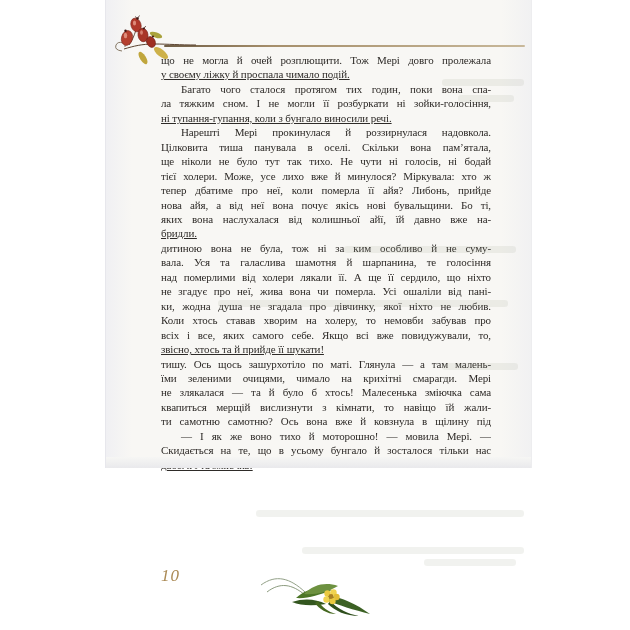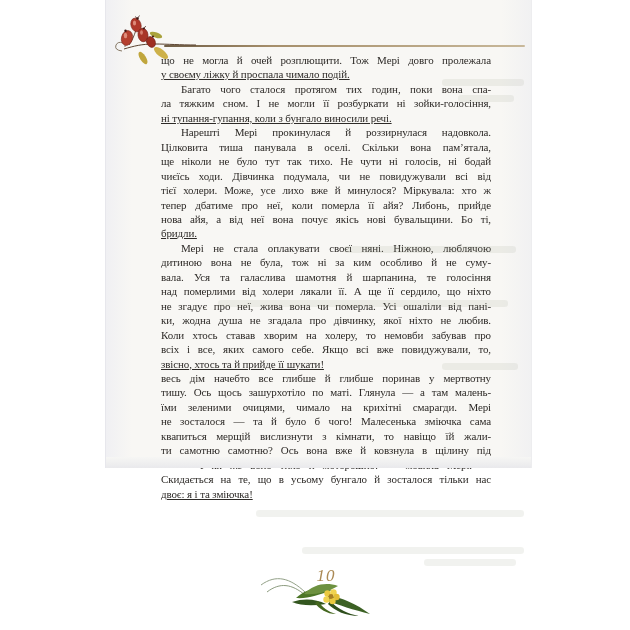--- a/index.html
+++ b/index.html
@@ -35,21 +35,21 @@
   }
   .para{margin:0;}
   .line{
     text-align:justify;text-align-last:justify;
     white-space:nowrap;overflow:hidden;height:14.46px;
   }
   .line.first-indent{padding-left:20px;}
   .line.para-end{text-align-last:left;text-decoration:underline;}
   
   .page-number{
-    position:absolute;left:55px;top:566px;width:330px;text-align:center;
+    position:absolute;left:55px;top:566px;width:330px;text-align:left;
     font-style:italic;font-size:17px;color:#ab8a55;letter-spacing:1px;
   }
   
   .smudge{
     position:absolute;height:7px;border-radius:3px;
     background:#9aa08a;opacity:0.13;filter:blur(0.7px);
   }
 </style>
 </head>
 <body>
@@ -93,42 +93,40 @@
       </div>
       <div class="para">
         <div class="line first-indent">Багато чого сталося протягом тих годин, поки вона спа-</div>
         <div class="line">ла тяжким сном. І не могли її розбуркати ні зойки-голосіння,</div>
         <div class="line para-end">ні тупання-гупання, коли з бунгало виносили речі.</div>
       </div>
       <div class="para">
         <div class="line first-indent">Нарешті Мері прокинулася й роззирнулася надовкола.</div>
         <div class="line">Цілковита тиша панувала в оселі. Скільки вона пам’ятала,</div>
         <div class="line">ще ніколи не було тут так тихо. Не чути ні голосів, ні бодай</div>
-        <div class="line">чиєїсь ходи. Дівчинка подумала, чи не повидужували всі від</div>
         <div class="line">тієї холери. Може, усе лихо вже й минулося? Міркувала: хто ж</div>
         <div class="line">тепер дбатиме про неї, коли померла її айя? Либонь, прийде</div>
         <div class="line">нова айя, а від неї вона почує якісь нові бувальщини. Бо ті,</div>
+        <div class="line">яких вона наслухалася від колишньої айї, їй давно вже на-</div>
         <div class="line para-end">бридли.</div>
       </div>
       <div class="para">
-        <div class="line first-indent">Мері не стала оплакувати своєї няні. Ніжною, люблячою</div>
         <div class="line">дитиною вона не була, тож ні за ким особливо й не суму-</div>
         <div class="line">вала. Уся та галаслива шамотня й шарпанина, те голосіння</div>
         <div class="line">над померлими від холери лякали її. А ще її сердило, що ніхто</div>
         <div class="line">не згадує про неї, жива вона чи померла. Усі ошаліли від пані-</div>
         <div class="line">ки, жодна душа не згадала про дівчинку, якої ніхто не любив.</div>
         <div class="line">Коли хтось ставав хворим на холеру, то немовби забував про</div>
         <div class="line">всіх і все, яких самого себе. Якщо всі вже повидужували, то,</div>
         <div class="line para-end">звісно, хтось та й прийде її шукати!</div>
       </div>
       <div class="para">
-        <div class="line">весь дім начебто все глибше й глибше поринав у мертвотну</div>
         <div class="line">тишу. Ось щось зашурхотіло по маті. Глянула — а там малень-</div>
         <div class="line">їми зеленими очицями, чимало на крихітні смарагди. Мері</div>
-        <div class="line">не зосталося — та й було б чого! Малесенька зміючка сама</div>
+        <div class="line">не злякалася — та й було б хтось! Малесенька зміючка сама</div>
         <div class="line">квапиться мерщій вислизнути з кімнати, то навіщо їй жали-</div>
         <div class="line">ти самотню самотню? Ось вона вже й ковзнула в щілину під</div>
       </div>
       <div class="para">
         <div class="line first-indent">— І як же воно тихо й моторошно! — мовила Мері. —</div>
         <div class="line">Скидається на те, що в усьому бунгало й зосталося тільки нас</div>
         <div class="line para-end">двоє: я і та зміючка!</div>
       </div>
     </div>
 

